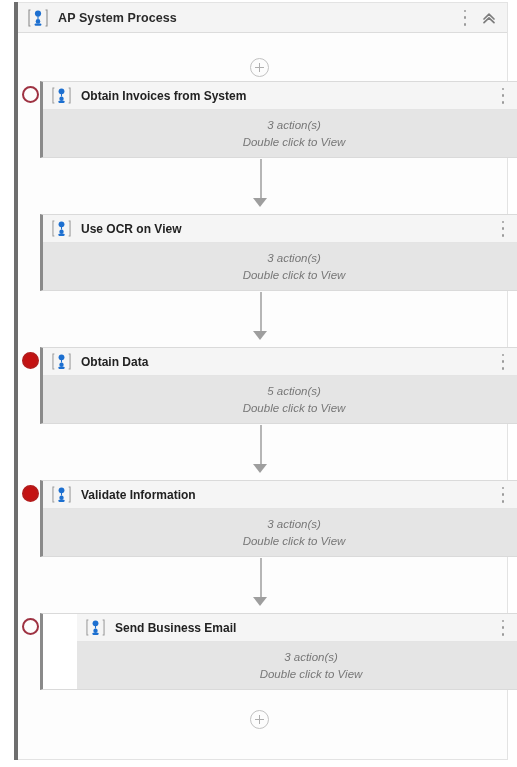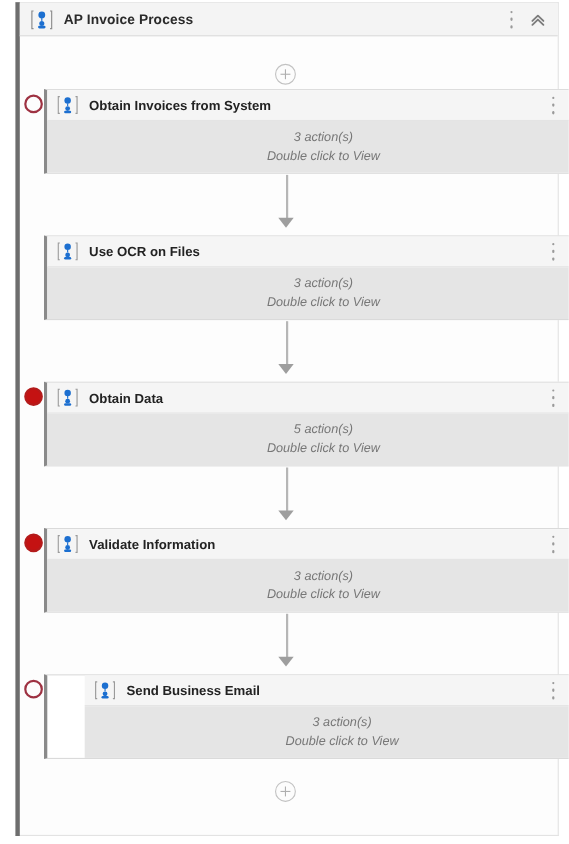--- a/index.html
+++ b/index.html
@@ -216,21 +216,21 @@
     <span class="proc-header-icon">
       <svg viewBox="0 0 20 20" width="20" height="20">
         <path d="M2.5 2 L1 2 L1 18 L2.5 18" fill="none" stroke="#8d8d8d" stroke-width="1.1"></path>
         <path d="M17.5 2 L19 2 L19 18 L17.5 18" fill="none" stroke="#8d8d8d" stroke-width="1.1"></path>
         <circle cx="10" cy="5.6" r="3.1" fill="#1c6fd0"></circle>
         <circle cx="10" cy="13.4" r="2.3" fill="#1c6fd0"></circle>
         <rect x="6.6" y="15.4" width="6.8" height="2.4" rx="1.2" fill="#1c6fd0"></rect>
         <rect x="9.45" y="8.4" width="1.1" height="2.6" fill="#1c6fd0"></rect>
       </svg>
     </span>
-    <span class="proc-title">AP Invoice Process</span>
+    <span class="proc-title">AP System Process</span>
     <span class="header-actions">
       <span class="kebab">
         <i></i>
           <i></i>
           <i></i>
       </span>
       <span class="chev">
         <svg viewBox="0 0 16 16" width="16" height="16">
           <path d="M3 9 L8 4.2 L13 9" fill="none" stroke="#7c7c7c" stroke-width="1.7" stroke-linecap="round" stroke-linejoin="round"></path>
           <path d="M3 12.6 L8 7.8 L13 12.6" fill="none" stroke="#7c7c7c" stroke-width="1.7" stroke-linecap="round" stroke-linejoin="round"></path>
@@ -283,21 +283,21 @@
       <span class="node-icon">
         <svg viewBox="0 0 20 20" width="19" height="19">
           <path d="M2.5 2 L1 2 L1 18 L2.5 18" fill="none" stroke="#9a9a9a" stroke-width="1.1"></path>
           <path d="M17.5 2 L19 2 L19 18 L17.5 18" fill="none" stroke="#9a9a9a" stroke-width="1.1"></path>
           <circle cx="10" cy="5.6" r="3.1" fill="#1c6fd0"></circle>
           <circle cx="10" cy="13.4" r="2.3" fill="#1c6fd0"></circle>
           <rect x="6.6" y="15.4" width="6.8" height="2.4" rx="1.2" fill="#1c6fd0"></rect>
           <rect x="9.45" y="8.4" width="1.1" height="2.6" fill="#1c6fd0"></rect>
         </svg>
       </span>
-      <span class="node-title">Use OCR on Files</span>
+      <span class="node-title">Use OCR on View</span>
       <span class="node-actions">
         <span class="kebab">
             <i></i>
             <i></i>
             <i></i>
           </span>
         <span class="chev">
           <svg viewBox="0 0 16 16" width="16" height="16">
             <path d="M3 4 L8 8.8 L13 4" fill="none" stroke="#8a8a8a" stroke-width="1.7" stroke-linecap="round" stroke-linejoin="round"></path>
             <path d="M3 7.6 L8 12.4 L13 7.6" fill="none" stroke="#8a8a8a" stroke-width="1.7" stroke-linecap="round" stroke-linejoin="round"></path>

